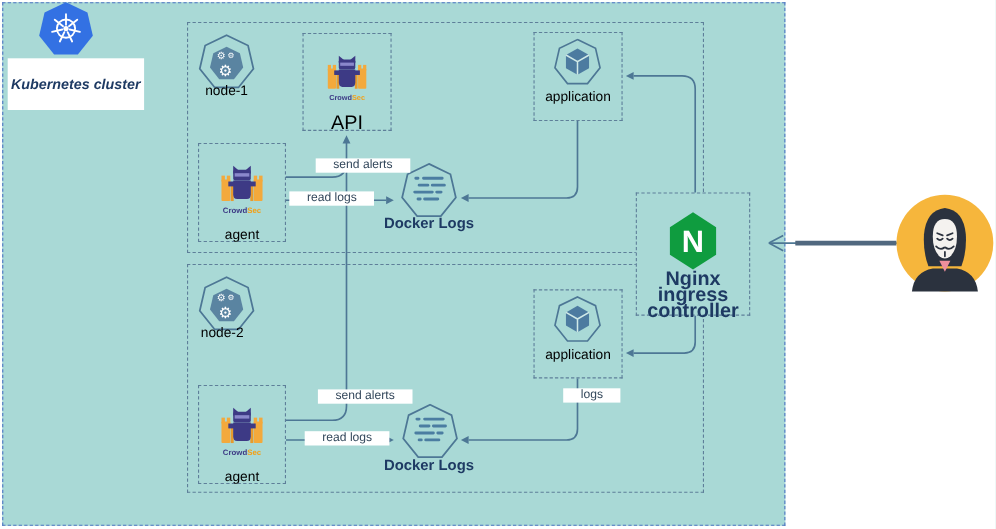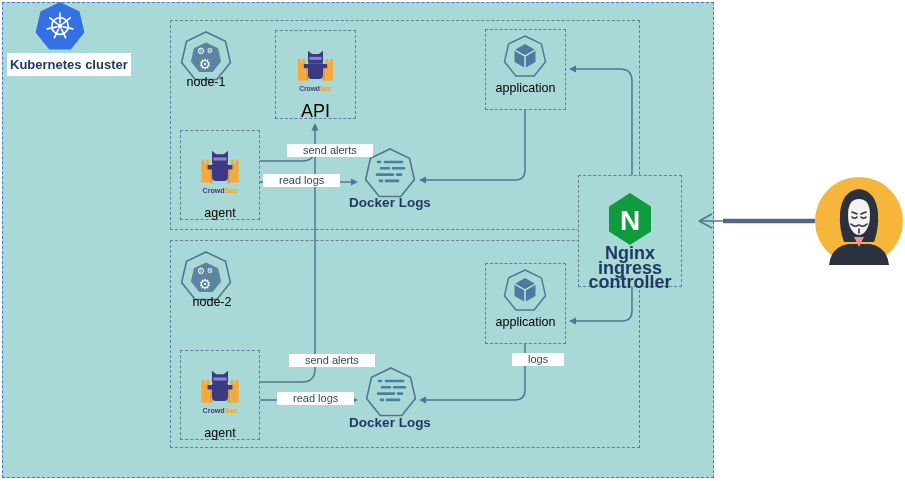--- a/index.html
+++ b/index.html
@@ -11,21 +11,21 @@
   .opaquebox{background:#a9d9d6;z-index:2;}
   .edgesvg{position:absolute;left:0;top:0;z-index:3;pointer-events:none;}
   .icon{position:absolute;z-index:4;}
   .lbl{position:absolute;z-index:5;color:#000000;font-size:12.5px;text-align:center;
        line-height:13px;white-space:nowrap;}
   .lbl-bold{color:#1e3a63;font-weight:bold;font-size:18px;}
   .lbl-wrap{white-space:normal;line-height:14.5px;}
   .edge-lbl{position:absolute;z-index:5;background:#ffffff;color:#33475b;font-size:11px;
             line-height:13px;padding:0 16px;white-space:nowrap;}
   .k8s-lbl{position:absolute;z-index:5;background:#ffffff;color:#1e3a63;font-weight:bold;
-           font-size:13px;line-height:15px;padding:4px 3px;white-space:nowrap;}
+           font-size:13px;line-height:15px;padding:16px 3px;white-space:nowrap;font-style:italic;}
 </style>
 </head>
 <body>
 
 <div id="canvas">
 
   <div class="cluster"></div>
 
   <div class="nodebox" style="left:170px;top:20px;width:470px;height:210px;"></div>
   <div class="nodebox" style="left:170px;top:240px;width:470px;height:208px;"></div>
@@ -227,21 +227,21 @@
         <path d="M39,37 L44,39 M53,37 L48,39"></path>
         <path d="M39,42 Q41.5,44.5 44,42 M48,42 Q50.5,44.5 53,42"></path>
         <path d="M38,49 Q42,53 45.5,50 M54,49 Q50,53 46.5,50"></path>
         <path d="M46,54 L46,58"></path>
       </g>
     </svg>
   </div>
 
   <div class="k8s-lbl" style="left:7px;top:53px;">Kubernetes cluster</div>
   <div class="lbl" style="left:166px;top:76px;width:80px;">node-1</div>
-  <div class="lbl" style="left:172px;top:296px;width:80px;text-align:center;">node-2</div>
+  <div class="lbl" style="left:162px;top:296px;width:80px;text-align:center;">node-2</div>
   <div class="lbl" style="left:275px;top:105px;width:81px;font-size:18px;">API</div>
   <div class="lbl" style="left:180px;top:207px;width:80px;">agent</div>
   <div class="lbl" style="left:180px;top:427px;width:80px;">agent</div>
   <div class="lbl" style="left:485px;top:82px;width:81px;">application</div>
   <div class="lbl" style="left:485px;top:316px;width:81px;">application</div>
   <div class="lbl lbl-bold" style="left:340px;top:196px;width:100px;font-size:13.5px;">Docker Logs</div>
   <div class="lbl lbl-bold" style="left:340px;top:416px;width:100px;font-size:13.5px;">Docker Logs</div>
   <div class="lbl lbl-bold lbl-wrap" style="left:585px;top:246px;width:90px;">Nginx ingress controller</div>
 
   <div class="edge-lbl" style="left:287px;top:144px;">send alerts</div>

